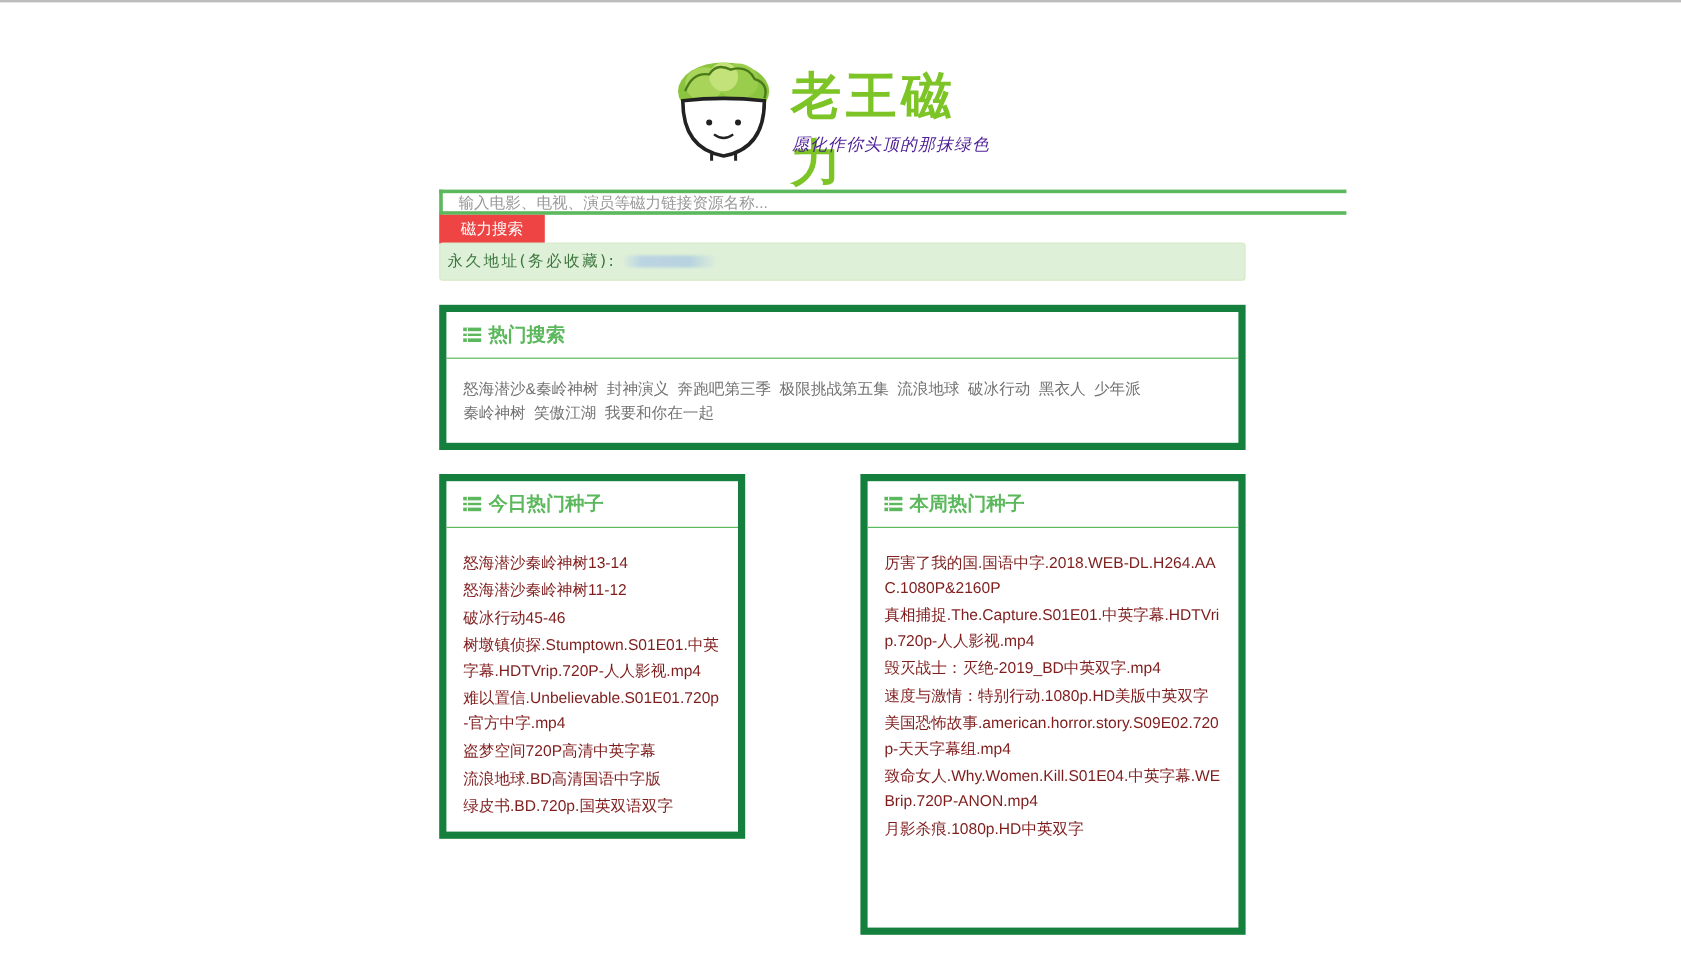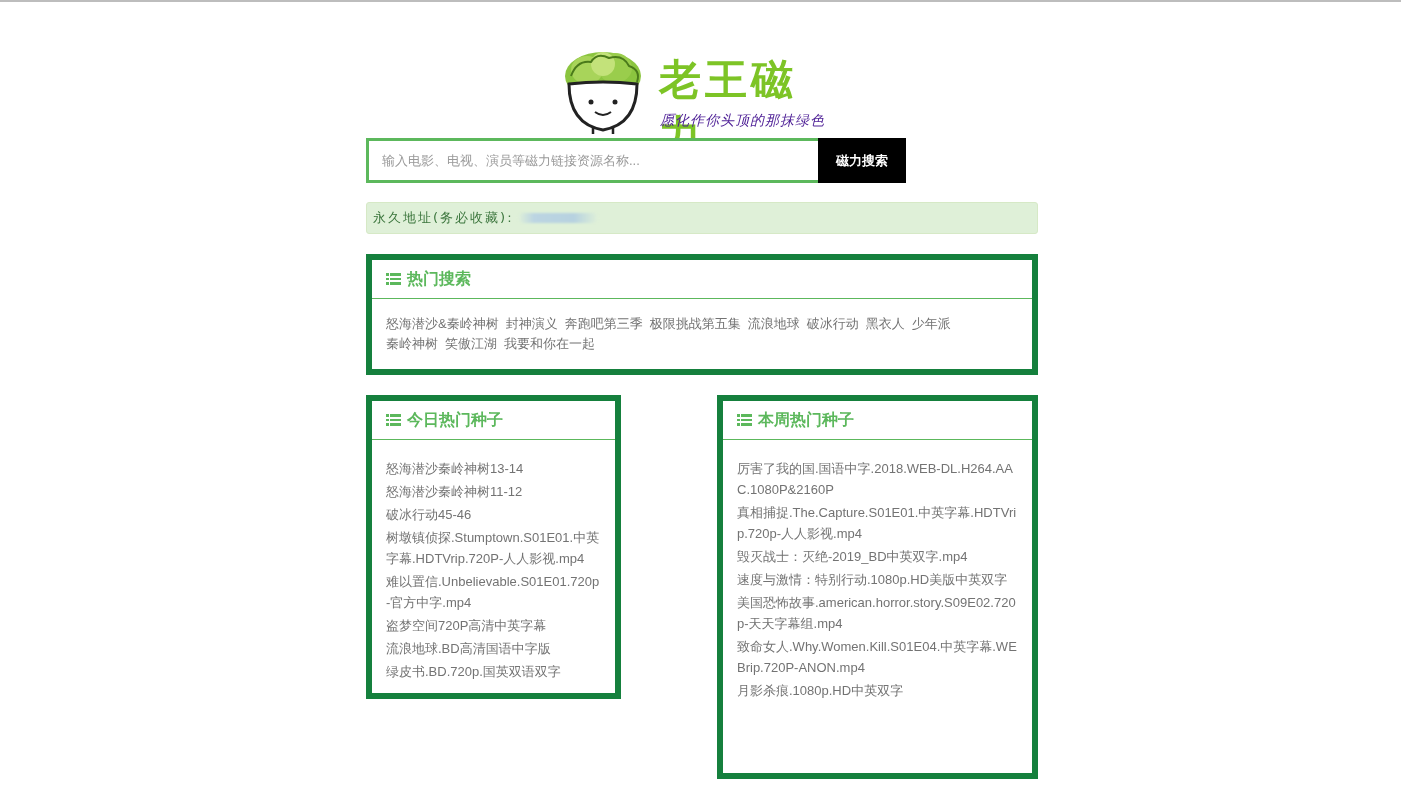--- a/index.html
+++ b/index.html
@@ -4,44 +4,44 @@
   <style>
     * { box-sizing: border-box; margin: 0; padding: 0; }
     html, body { width: 1401px; height: 794px; background: #fff; overflow: hidden; }
     body { font-family: "Liberation Sans", "DejaVu Sans", sans-serif; color: #333; position: relative; border-top: 2px solid #bdbdbd; }
     a { text-decoration: none; }
 
     .logo { position: absolute; left: 557px; top: 44px; width: 285px; height: 92px; }
     .logo-title { position: absolute; left: 102px; top: 6px; font-size: 42px; font-weight: bold; color: #7dc426; letter-spacing: 4px; font-family: "DejaVu Sans", sans-serif; }
     .logo-sub { position: absolute; left: 103px; top: 66px; font-size: 14px; color: #4c1d95; letter-spacing: 1px; font-style: italic; font-family: "DejaVu Sans", sans-serif; }
 
-    .search { position: absolute; left: 366px; top: 136px; width: 540px; height: 45px; display: flex; }
+    .search { position: absolute; left: 366px; top: 156px; width: 756px; height: 45px; display: flex; flex-direction: column; }
     .search-input { flex: 1; height: 45px; border: 3px solid #5cb85c; border-right: none; padding: 0 13px; font-size: 13px; color: #555; outline: none; font-family: "Liberation Sans", sans-serif; }
     .search-input::placeholder { color: #999; }
-    .search-btn { width: 88px; height: 45px; background: #000000; color: #fff; border: none; font-size: 13px; font-weight: bold; font-family: "DejaVu Sans", sans-serif; }
+    .search-btn { width: 88px; height: 45px; background: #ef4444; color: #fff; border: none; font-size: 13px; font-weight: normal; font-family: "DejaVu Sans", sans-serif; }
 
     .notice { position: absolute; left: 366px; top: 200px; width: 672px; height: 32px; background: #dff0d8; border: 1px solid #d6e9c6; border-radius: 3px; padding: 0 6px; display: flex; align-items: center; }
     .notice-label { font-size: 13px; font-weight: normal; color: #3c763d; letter-spacing: 2px; font-family: "DejaVu Sans", sans-serif; }
     .notice-blur { display: inline-block; width: 80px; height: 10px; margin-left: 4px; background: linear-gradient(90deg, #dff0d8, #bcd5e2 20%, #b7d2e0 70%, #dff0d8); border-radius: 5px; filter: blur(1px); }
 
     .panel { position: absolute; border: 6px solid #15803d; background: #fff; }
     .panel-head { height: 39px; border-bottom: 1px solid #5cb85c; padding: 0 14px; display: flex; align-items: center; }
     .panel-title { font-size: 16px; font-weight: bold; color: #5cb85c; font-family: "DejaVu Sans", sans-serif; }
     .list-icon { display: inline-block; width: 15px; height: 12px; margin-right: 6px; position: relative; }
     .list-icon i { position: absolute; left: 0; height: 2.5px; width: 15px; background: #5cb85c; }
     .list-icon i:nth-child(1) { top: 0; }
     .list-icon i:nth-child(2) { top: 4.5px; }
     .list-icon i:nth-child(3) { top: 9px; }
     .list-icon i::before { content: ""; position: absolute; left: 3px; top: 0; width: 1px; height: 2.5px; background: #fff; }
 
     .hot-body { padding: 15px 14px 0 14px; font-size: 13px; line-height: 20px; }
     .hot-body a { color: #737373; margin-right: 7px; }
 
     .torrent-body { padding: 18px 14px 0 14px; }
-    .torrent-body a { display: block; color: #737373; font-size: 13px; line-height: 21px; margin-bottom: 2px; word-break: break-all; }
+    .torrent-body a { display: block; color: #7f1d1d; font-size: 13px; line-height: 21px; margin-bottom: 2px; word-break: break-all; }
   </style>
 </head>
 <body>
 
 <div class="logo">
   <svg width="92" height="92" viewBox="0 0 92 92" style="position:absolute;left:0;top:0;">
     <ellipse cx="46" cy="30" rx="38" ry="24" fill="#8bc53f"></ellipse>
     <ellipse cx="30" cy="24" rx="16" ry="14" fill="#a8d45a"></ellipse>
     <ellipse cx="58" cy="22" rx="17" ry="15" fill="#9acd4c"></ellipse>
     <ellipse cx="46" cy="18" rx="12" ry="12" fill="#c3e27a"></ellipse>

